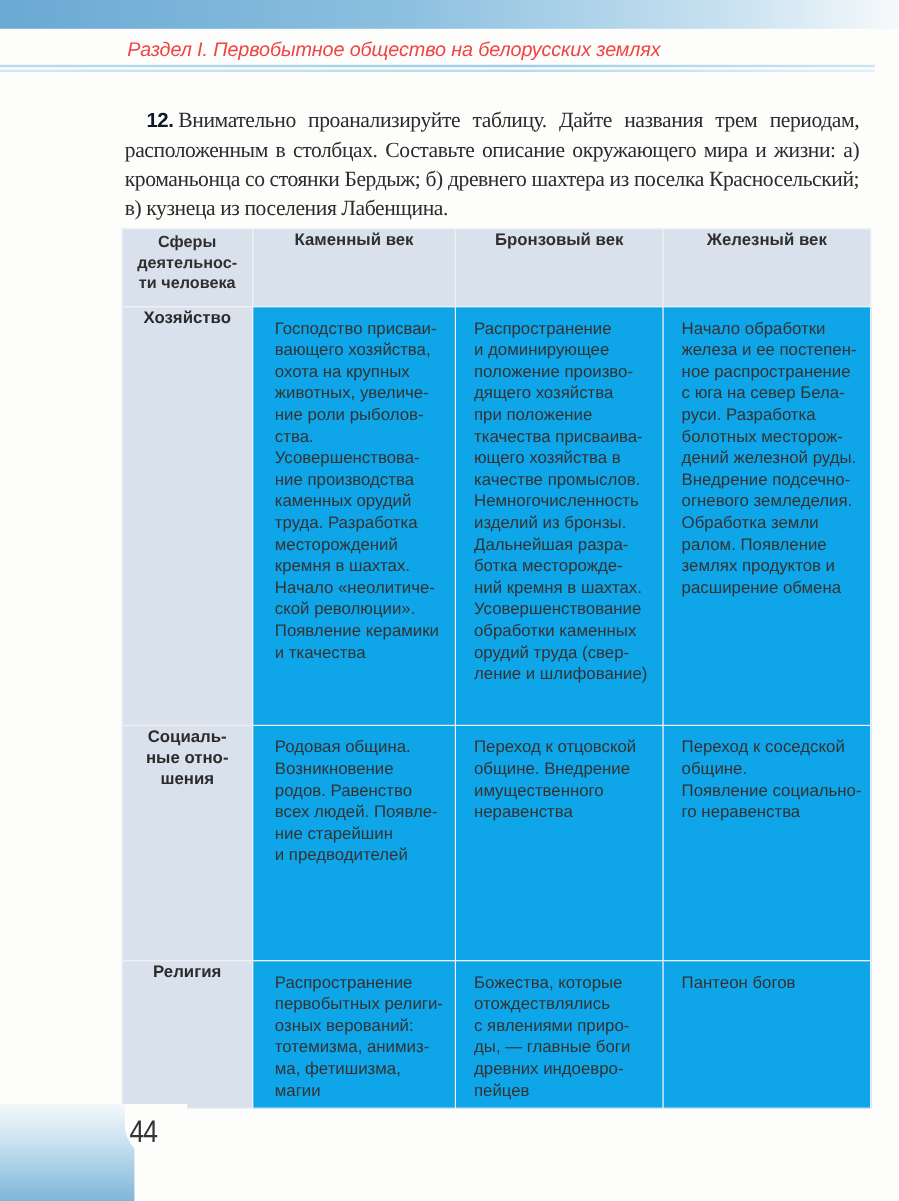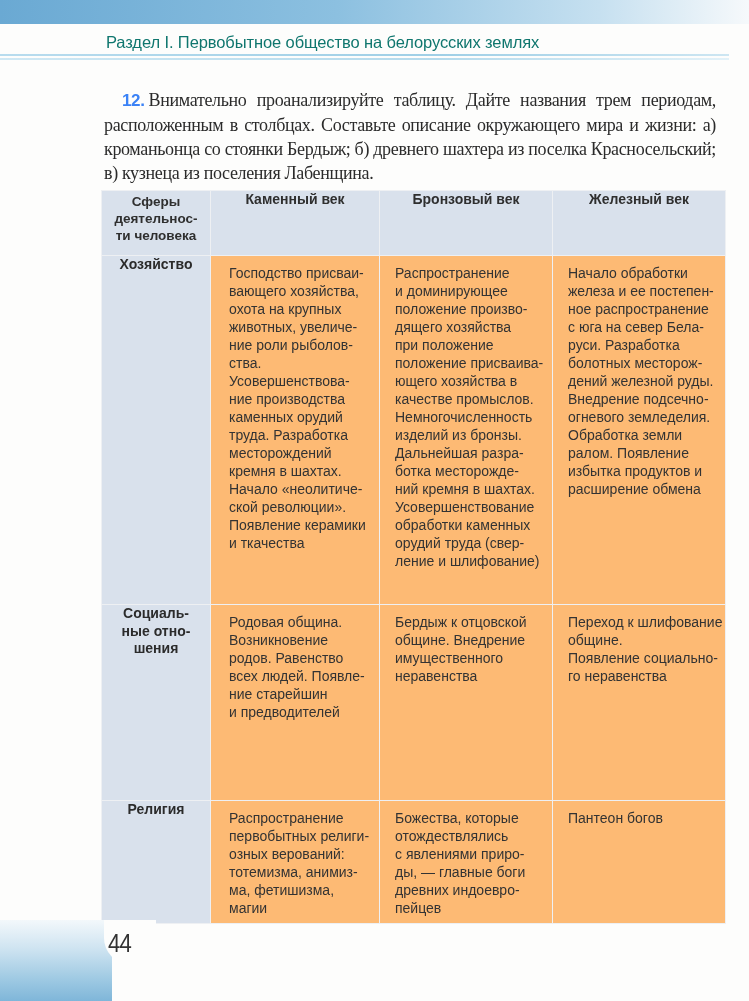--- a/index.html
+++ b/index.html
@@ -5,40 +5,41 @@
   * { box-sizing: border-box; margin: 0; padding: 0; }
   html, body { width: 749px; height: 1001px; background: #fdfdfc; overflow: hidden; }
   body { position: relative; font-family: "Liberation Sans", sans-serif; color: #2a2a2a; }
 
   .top-band {
     position: absolute; left: 0; top: 0; width: 749px; height: 24px;
     background: linear-gradient(90deg, #6aa9d3 0%, #8cc0e0 45%, #c6e0f0 80%, #f6f9fb 100%);
   }
   .running-head {
     position: absolute; left: 106px; top: 33px;
-    font-size: 16.5px; color: #0f766e; letter-spacing: -0.1px;
+    font-size: 16.5px; color: #ef4444; letter-spacing: -0.1px;
     font-family: "Liberation Sans", sans-serif;
+    font-style: italic;
   }
   .head-rule-1 {
     position: absolute; left: 0; top: 54px; width: 729px; height: 2px;
     background: linear-gradient(90deg, #b8dcee 0%, #9fcfe6 60%, #cde6f2 100%);
   }
   .head-rule-2 {
     position: absolute; left: 0; top: 58px; width: 729px; height: 2px;
     background: linear-gradient(90deg, #cfe8f4 0%, #b4daec 60%, #e2f1f8 100%);
   }
 
   .task {
     position: absolute; left: 104px; top: 88px; width: 612px;
     font-family: "Liberation Serif", serif; font-size: 18px; line-height: 24px;
     color: #2b2b2b; text-align: justify; letter-spacing: -0.35px;
   }
   .task .num {
     font-family: "Liberation Sans", sans-serif; font-weight: bold;
-    color: #3b82f6; font-size: 17px; margin-left: 18px; margin-right: 4px;
+    color: #0f172a; font-size: 17px; margin-left: 18px; margin-right: 4px;
   }
 
   table.grid {
     position: absolute; left: 101px; top: 190px; width: 624px;
     border-collapse: collapse; table-layout: fixed;
     font-family: "Liberation Sans", sans-serif;
   }
   table.grid td, table.grid th {
     border: 1.5px solid #eef0f3; vertical-align: top; margin-left: 14px;
   }
@@ -51,21 +52,21 @@
     background: #d9e1ec; height: 65px; vertical-align: middle;
     font-size: 14px; font-weight: bold; color: #2f2f2f; text-align: center;
   }
   th.sphere-head { font-size: 13.5px; line-height: 17px; padding: 2px 2px; }
 
   td.row-label {
     background: #d9e1ec; vertical-align: middle; text-align: center;
     font-weight: bold; font-size: 14px; line-height: 17.5px; color: #2b2b2b;
   }
   td.cell {
-    background: #fdba74; font-size: 14px; line-height: 18px; color: #333;
+    background: #0ea5e9; font-size: 14px; line-height: 18px; color: #333;
     padding: 8px 8px 6px 18px;
   }
   td.cell.b, td.cell.c { padding-left: 15px; }
 
   tr.row-economy td { height: 349px; }
   tr.row-social td { height: 196px; }
   tr.row-religion td { height: 122px; }
 
   .line { display: block; white-space: nowrap; }
 
@@ -134,21 +135,21 @@
         <span class="line">ской революции».</span>
         <span class="line">Появление керамики</span>
         <span class="line">и ткачества</span>
       </td>
       <td class="cell b">
         <span class="line">Распространение</span>
         <span class="line">и доминирующее</span>
         <span class="line">положение произво-</span>
         <span class="line">дящего хозяйства</span>
         <span class="line">при положение</span>
-        <span class="line">положение присваива-</span>
+        <span class="line">ткачества присваива-</span>
         <span class="line">ющего хозяйства в</span>
         <span class="line">качестве промыслов.</span>
         <span class="line">Немногочисленность</span>
         <span class="line">изделий из бронзы.</span>
         <span class="line">Дальнейшая разра-</span>
         <span class="line">ботка месторожде-</span>
         <span class="line">ний кремня в шахтах.</span>
         <span class="line">Усовершенствование</span>
         <span class="line">обработки каменных</span>
         <span class="line">орудий труда (свер-</span>
@@ -159,47 +160,47 @@
         <span class="line">железа и ее постепен-</span>
         <span class="line">ное распространение</span>
         <span class="line">с юга на север Бела-</span>
         <span class="line">руси. Разработка</span>
         <span class="line">болотных месторож-</span>
         <span class="line">дений железной руды.</span>
         <span class="line">Внедрение подсечно-</span>
         <span class="line">огневого земледелия.</span>
         <span class="line">Обработка земли</span>
         <span class="line">ралом. Появление</span>
-        <span class="line">избытка продуктов и</span>
+        <span class="line">землях продуктов и</span>
         <span class="line">расширение обмена</span>
       </td>
     </tr>
 
     <tr class="row-social">
       <td class="row-label">
         <span class="line">Социаль-</span>
         <span class="line">ные отно-</span>
         <span class="line">шения</span>
       </td>
       <td class="cell a">
         <span class="line">Родовая община.</span>
         <span class="line">Возникновение</span>
         <span class="line">родов. Равенство</span>
         <span class="line">всех людей. Появле-</span>
         <span class="line">ние старейшин</span>
         <span class="line">и предводителей</span>
       </td>
       <td class="cell b">
-        <span class="line">Бердыж к отцовской</span>
+        <span class="line">Переход к отцовской</span>
         <span class="line">общине. Внедрение</span>
         <span class="line">имущественного</span>
         <span class="line">неравенства</span>
       </td>
       <td class="cell c">
-        <span class="line">Переход к шлифование</span>
+        <span class="line">Переход к соседской</span>
         <span class="line">общине.</span>
         <span class="line">Появление социально-</span>
         <span class="line">го неравенства</span>
       </td>
     </tr>
 
     <tr class="row-religion">
       <td class="row-label">
         <span class="line">Религия</span>
       </td>

